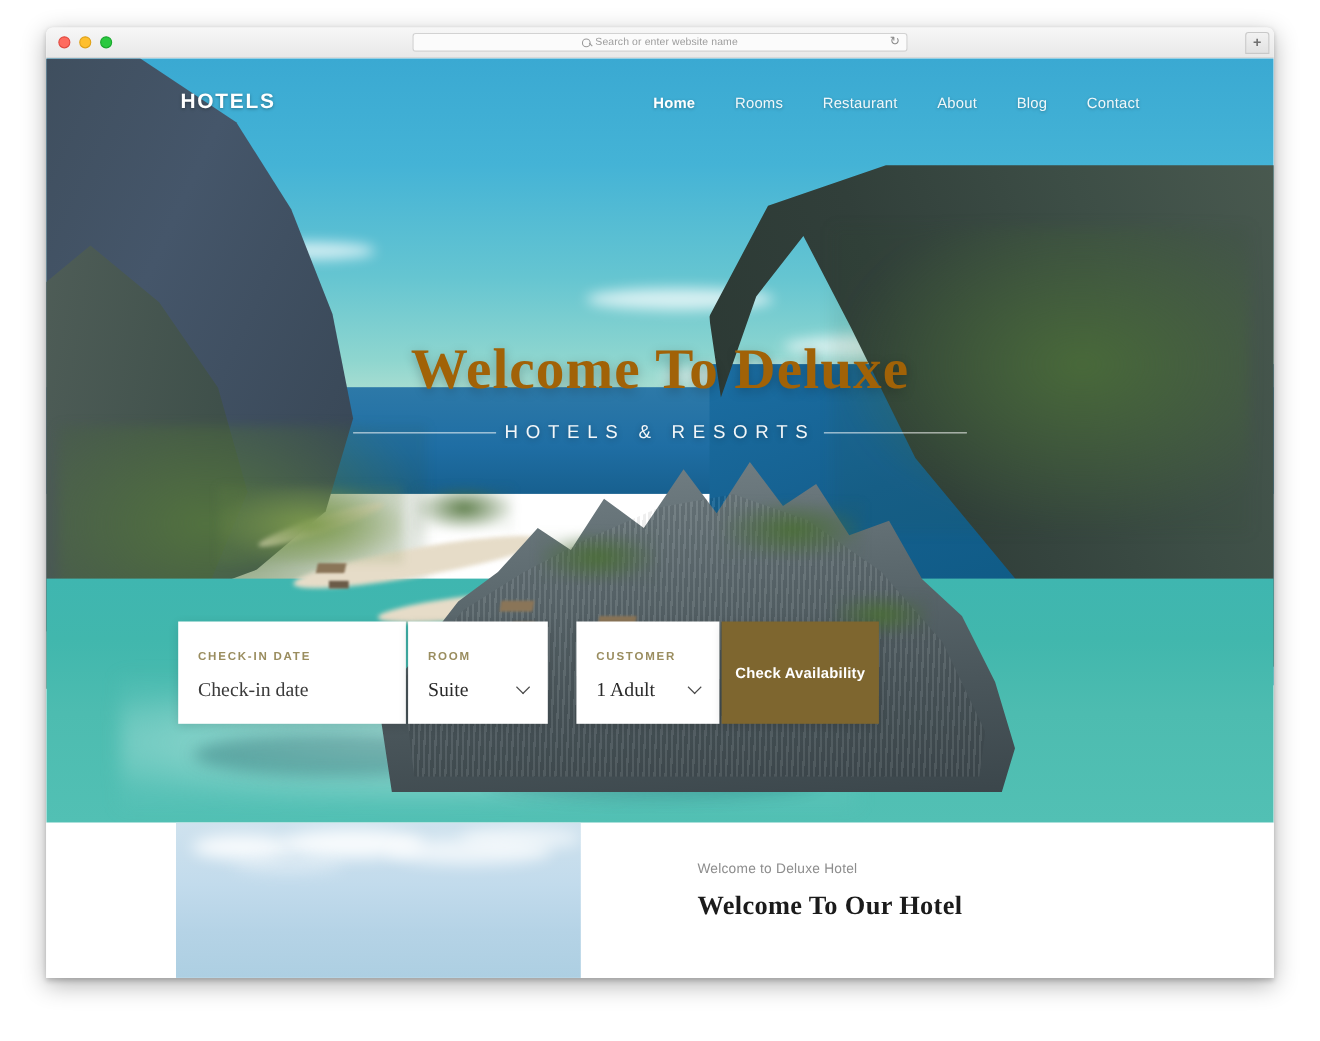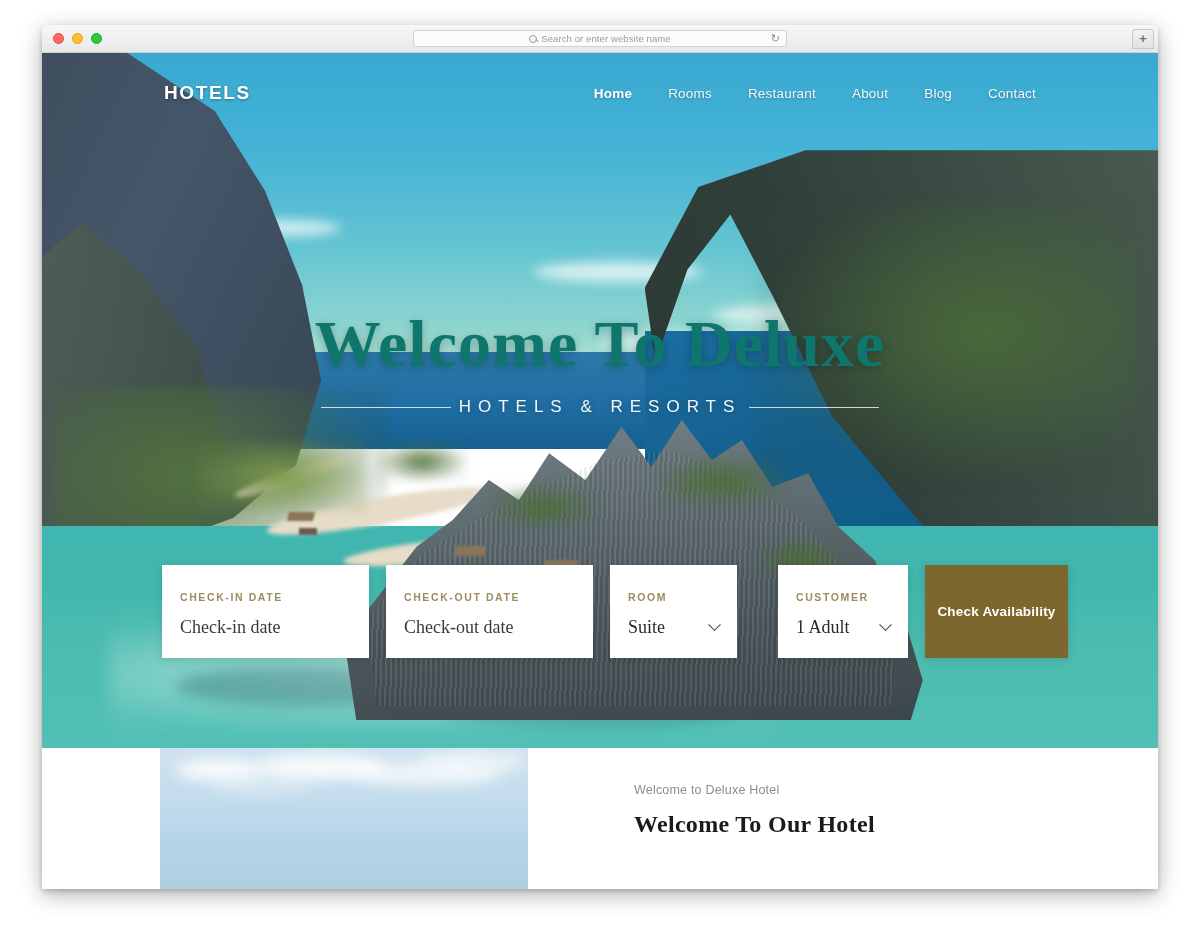--- a/index.html
+++ b/index.html
@@ -35,21 +35,21 @@
   }
   .dot { width: 11px; height: 11px; border-radius: 50%; display:block; }
   .dot.red { background: #fe6b5f; border: 1px solid #e0493f; }
   .dot.yellow { background: #febf2e; border: 1px solid #dfa117; }
   .dot.green { background: #2bc940; border: 1px solid #19a72d; }
 
   .url-bar {
     position: absolute;
     left: 50%;
     transform: translateX(-50%);
-    width: 374px; height: 17px;
+    width: 450px; height: 17px;
     background: #fbfbfb;
     border: 1px solid #d2d2d2;
     border-radius: 3px;
     display: flex;
     align-items: center;
     justify-content: center;
     gap: 4px;
   }
   .url-bar .magnifier {
     width: 8px; height: 8px;
@@ -254,23 +254,23 @@
   
   .hero-copy {
     position: absolute;
     left: 0; top: 258px;
     width: 100%;
     text-align: center;
     z-index: 25;
   }
   .hero-title {
     font-family: "Liberation Serif", serif;
-    font-size: 66px;
+    font-size: 52px;
     line-height: 1.0;
-    color: #0f766e;
+    color: #a16207;
     letter-spacing: 1px;
     text-shadow: 0 2px 10px rgba(0,0,0,0.25);
   }
   .hero-sub-wrap {
     margin-top: 20px;
     display: flex;
     align-items: center;
     justify-content: center;
     gap: 8px;
   }
@@ -286,21 +286,21 @@
     white-space: nowrap;
   }
 
   
   .booking-bar {
     position: absolute;
     left: 120px;
     top: 512px;
     display: flex;
     align-items: stretch;
-    gap: 17px;
+    gap: 2px;
     z-index: 28;
   }
   .booking-field {
     background: #ffffff;
     padding: 26px 18px 20px 18px;
     display: flex;
     flex-direction: column;
     justify-content: center;
     box-shadow: 0 2px 9px rgba(0,0,0,0.12);
   }
@@ -480,26 +480,20 @@
 
       <div class="booking-bar">
 
         <div class="booking-field field-wide">
           <div class="field-label">CHECK-IN DATE</div>
           <div class="field-value-row">
             <span class="field-value placeholder">Check-in date</span>
           </div>
         </div>
 
-        <div class="booking-field field-wide">
-          <div class="field-label">CHECK-OUT DATE</div>
-          <div class="field-value-row">
-            <span class="field-value placeholder">Check-out date</span>
-          </div>
-        </div>
 
         <div class="booking-field field-mid">
           <div class="field-label">ROOM</div>
           <div class="field-value-row">
             <span class="field-value">Suite</span>
             <span class="chevron-down"></span>
           </div>
         </div>
 
         <div class="booking-field field-cust">

